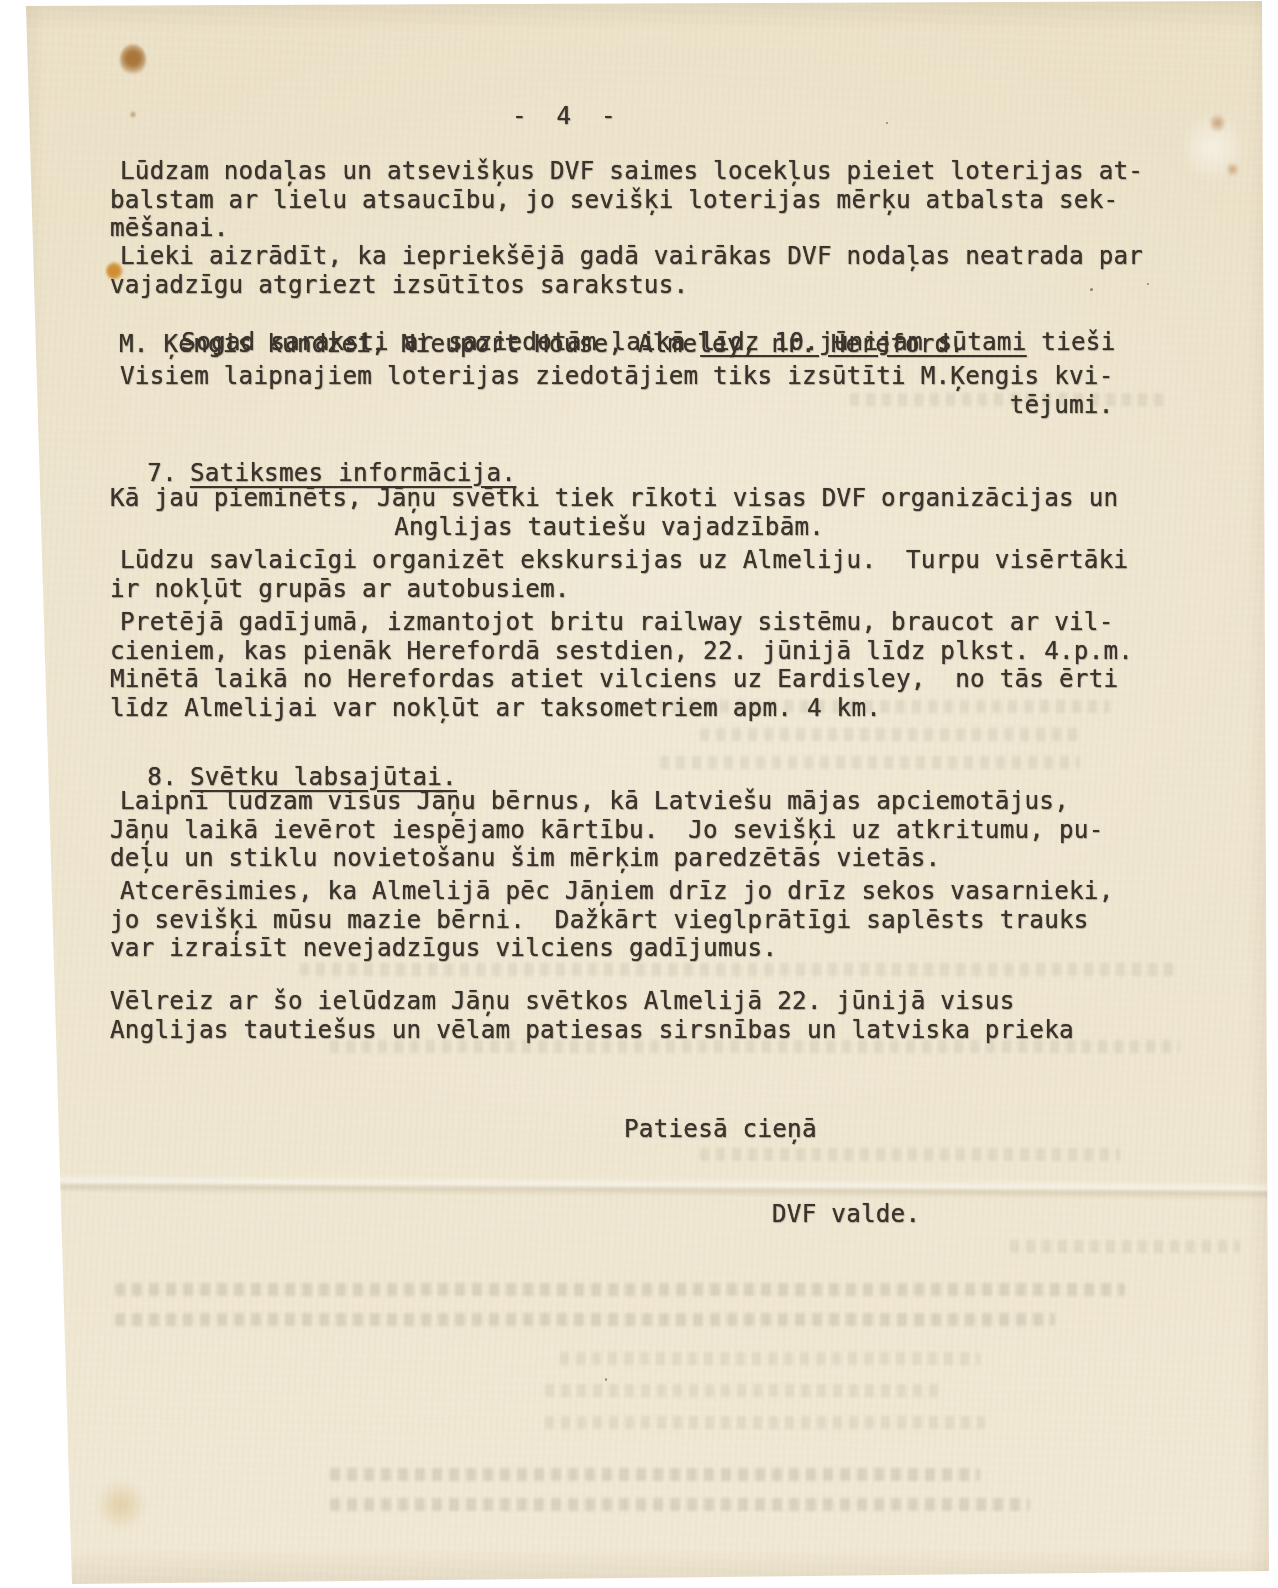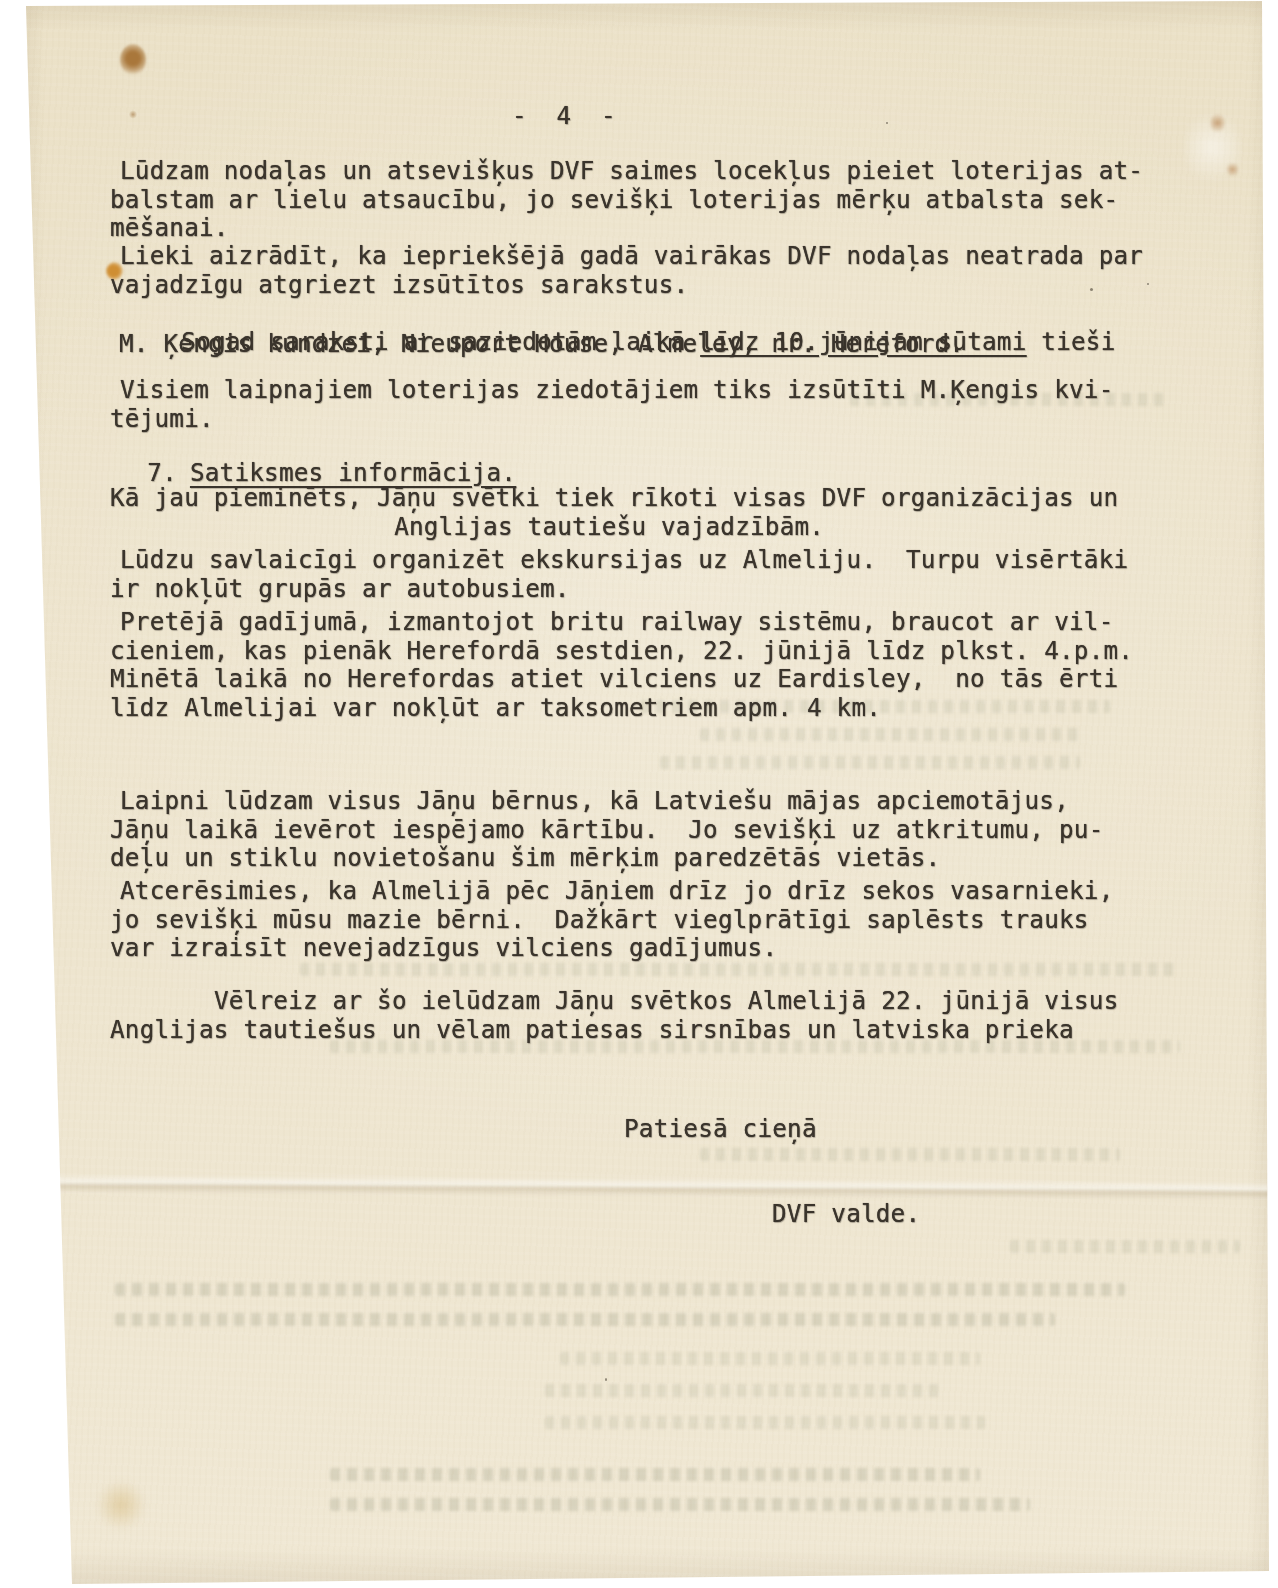--- a/index.html
+++ b/index.html
@@ -35,21 +35,21 @@
     position:absolute;
     font-size:24.3px;
     line-height:28.5px;
     color:var(--ink);
     white-space:pre;
     text-shadow:0 0 0.8px rgba(52,46,38,0.85), 0.7px 0.8px 0.9px rgba(52,46,38,0.30);
     letter-spacing:0.2px;
   }
   .line{white-space:pre;}
   .ind .line:first-child{margin-left:10px;}
-  .ind-deep .line:first-child{margin-left:104px;}
+  .ind-deep .line:first-child{}
   .u{
     text-decoration:underline;
     text-decoration-thickness:2.2px;
     text-underline-offset:5px;
   }
   .hnum{margin-right:13px;}
   
   .stain{position:absolute;pointer-events:none;}
   .stain-brown-top{left:120px;top:44px;width:26px;height:32px;border-radius:50%;
     background:radial-gradient(circle at 50% 45%, #a9773b 0 30%, rgba(169,119,59,0.55) 55%, transparent 75%);
@@ -119,28 +119,31 @@
   <div class="type" style="left:512px;top:102px;">-  4  -</div>
 
   <div class="type ind" style="left:110px;top:157px;"><div class="line">Lūdzam nodaļas un atsevišķus DVF saimes locekļus pieiet loterijas at-</div><div class="line">balstam ar lielu atsaucību, jo sevišķi loterijas mērķu atbalsta sek-</div><div class="line">mēšanai.</div></div>
   <div class="type ind" style="left:110px;top:242px;"><div class="line">Lieki aizrādīt, ka iepriekšējā gadā vairākas DVF nodaļas neatrada par</div><div class="line">vajadzīgu atgriezt izsūtītos sarakstus.</div></div>
 
   <div class="type" style="left:122px;top:299px;">
     <span>Sogad saraksti ar saziedotām laikā </span><span class="u">līdz 10.jūnijam sūtami</span><span> tieši</span>
   </div>
   <div class="type" style="left:119px;top:330px;">M. Ķengis kundzei, Nieuport House, Almeley, nr. Hereford.</div>
 
-  <div class="type ind" style="left:110px;top:376px;"><div class="line">Visiem laipnajiem loterijas ziedotājiem tiks izsūtīti M.Ķengis kvi-</div><div class="line">tējumi.</div></div>
+  <div class="type ind" style="left:110px;top:362px;text-align:right;"><div class="line">Visiem laipnajiem loterijas ziedotājiem tiks izsūtīti M.Ķengis kvi-</div><div class="line">tējumi.</div></div>
 
   <div class="type" style="left:88px;top:430px;">
     <span class="hnum">7.</span><span class="u">Satiksmes informācija.</span>
   </div>
   <div class="type ind" style="left:100px;top:484px;text-align:center;"><div class="line">Kā jau pieminēts, Jāņu svētki tiek rīkoti visas DVF organizācijas un</div><div class="line">Anglijas tautiešu vajadzībām.</div></div>
   <div class="type ind" style="left:110px;top:546px;"><div class="line">Lūdzu savlaicīgi organizēt ekskursijas uz Almeliju.  Turpu visērtāki</div><div class="line">ir nokļūt grupās ar autobusiem.</div></div>
   <div class="type ind" style="left:110px;top:608px;"><div class="line">Pretējā gadījumā, izmantojot britu railway sistēmu, braucot ar vil-</div><div class="line">cieniem, kas pienāk Herefordā sestdien, 22. jūnijā līdz plkst. 4.p.m.</div><div class="line">Minētā laikā no Herefordas atiet vilciens uz Eardisley,  no tās ērti</div><div class="line">līdz Almelijai var nokļūt ar taksometriem apm. 4 km.</div></div>
 
+  <div class="type" style="left:88px;top:734px;">
+    <span class="hnum">8.</span><span class="u">Svētku labsajūtai.</span>
+  </div>
   <div class="type ind" style="left:110px;top:787px;"><div class="line">Laipni lūdzam visus Jāņu bērnus, kā Latviešu mājas apciemotājus,</div><div class="line">Jāņu laikā ievērot iespējamo kārtību.  Jo sevišķi uz atkritumu, pu-</div><div class="line">deļu un stiklu novietošanu šim mērķim paredzētās vietās.</div></div>
   <div class="type ind" style="left:110px;top:877px;"><div class="line">Atcerēsimies, ka Almelijā pēc Jāņiem drīz jo drīz sekos vasarnieki,</div><div class="line">jo sevišķi mūsu mazie bērni.  Dažkārt vieglprātīgi saplēsts trauks</div><div class="line">var izraisīt nevejadzīgus vilciens gadījumus.</div></div>
 
   <div class="type ind-deep" style="left:110px;top:987px;"><div class="line">Vēlreiz ar šo ielūdzam Jāņu svētkos Almelijā 22. jūnijā visus</div><div class="line">Anglijas tautiešus un vēlam patiesas sirsnības un latviska prieka</div></div>
   <div class="type" style="left:624px;top:1115px;">Patiesā cieņā</div>
   <div class="type" style="left:772px;top:1200px;">DVF valde.</div>
 </div>
 
 </body></html>

